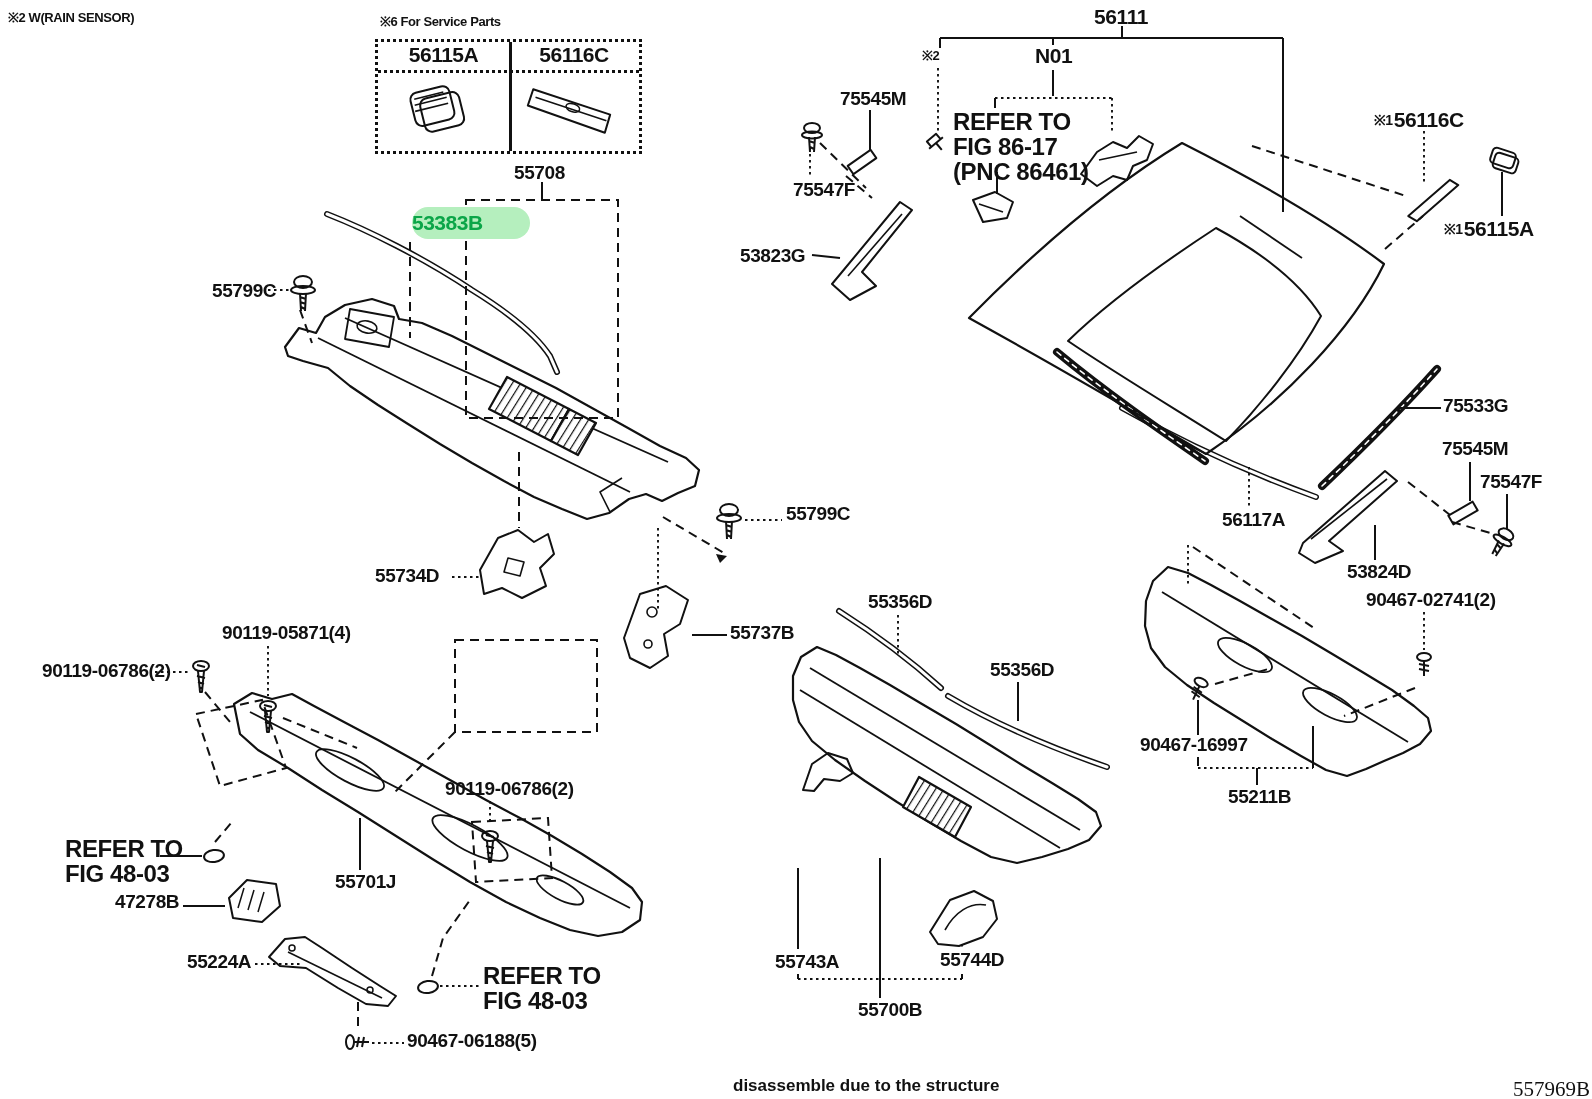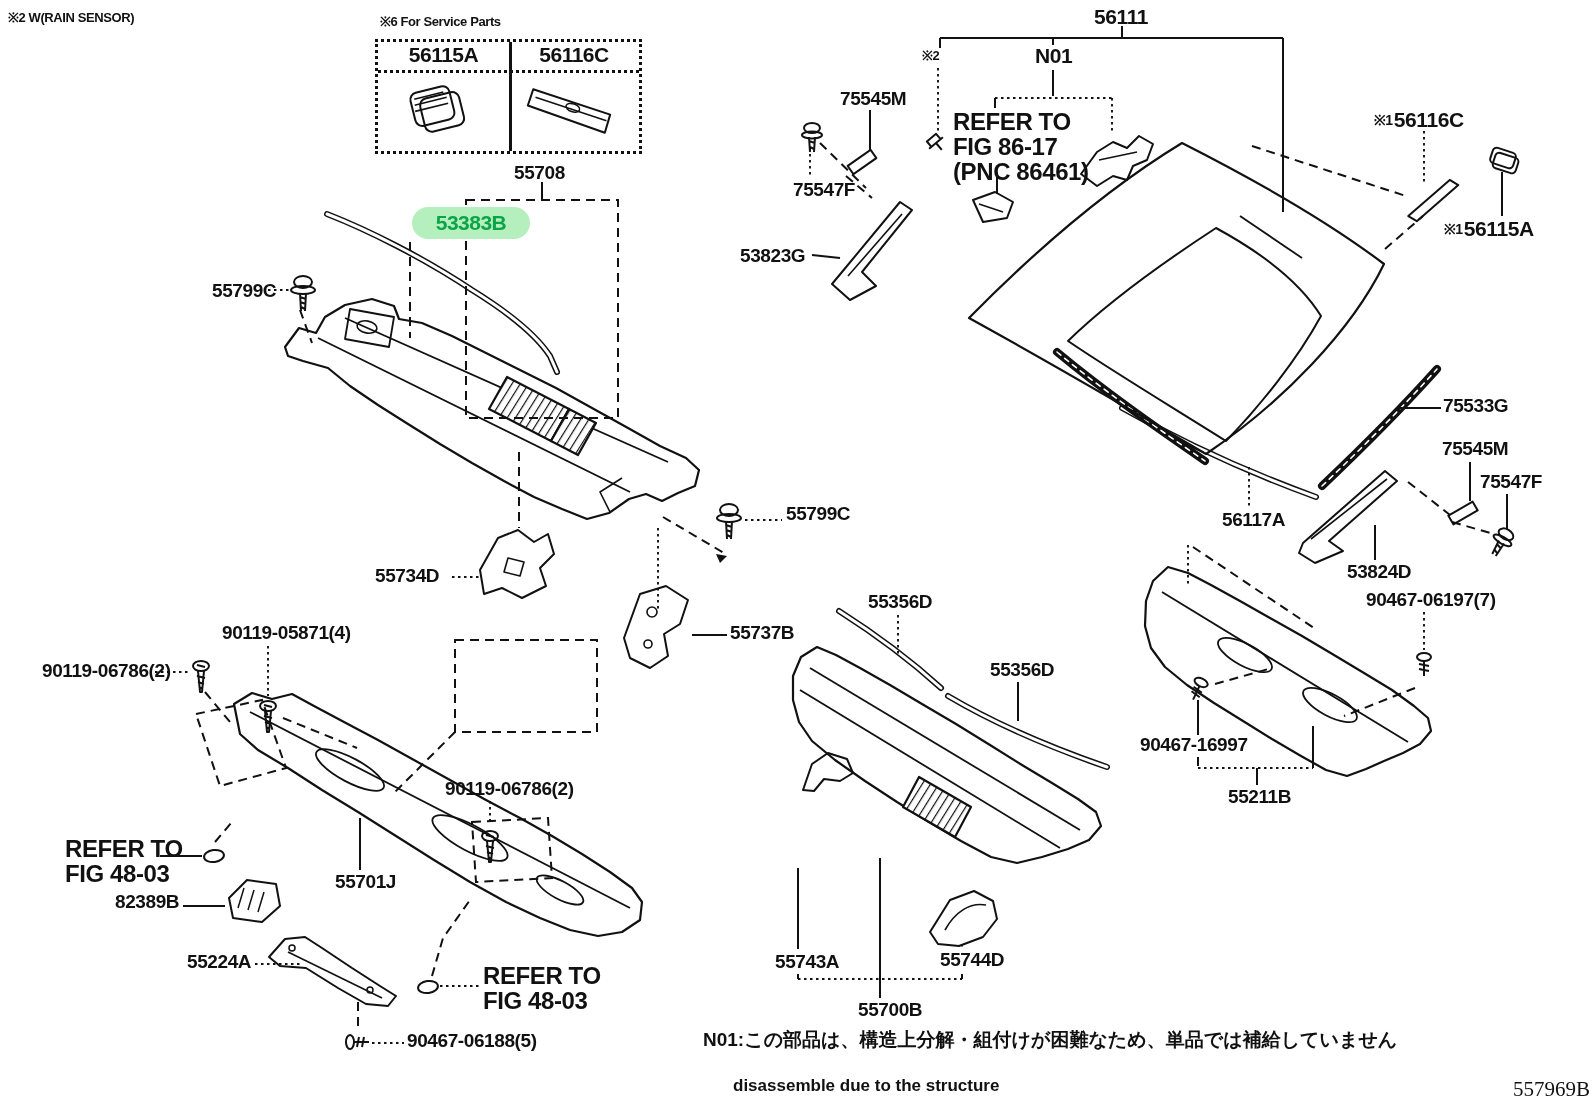--- a/index.html
+++ b/index.html
@@ -3,21 +3,21 @@
 <meta charset="utf-8">
 <style>
   html,body{margin:0;padding:0;background:#fff;}
   .canvas{position:relative;width:1592px;height:1099px;background:#ffffff;overflow:hidden;
           font-family:"Liberation Sans",sans-serif;color:#111;}
   svg.art{position:absolute;left:0;top:0;}
   .lbl{position:absolute;font-weight:bold;font-size:19px;line-height:1.05;white-space:nowrap;
        letter-spacing:-0.4px;color:#111;}
   .s17{font-size:13px}.s18{font-size:24px}.s21{font-size:21px}.s14{font-size:14px;vertical-align:2px;margin-right:1px}
   .pill{position:absolute;left:412px;top:207px;width:118px;height:32px;border-radius:16px;
-        display:flex;align-items:center;justify-content:center;font-weight:bold;font-size:21px;
+        display:flex;align-items:center;font-weight:bold;font-size:21px;
         background:#b5efbe;color:#0ba548;letter-spacing:-0.5px;}
   .svcbox{position:absolute;left:375px;top:39px;width:267px;height:115px;border:3px dotted #111;box-sizing:border-box;}
   .svcdiv{position:absolute;left:131px;top:0;bottom:0;width:0;border-left:3px solid #111;}
   .svchdr{position:absolute;left:0;right:0;top:28px;height:0;border-top:3px dotted #111;}
   .svc-c1,.svc-c2{position:absolute;top:1px;width:131px;text-align:center;font-weight:bold;font-size:21px;letter-spacing:-0.5px;}
   .svc-c1{left:0}.svc-c2{left:131px;width:130px}
   .note{position:absolute;font-weight:bold;color:#111;white-space:nowrap;}
   .code{position:absolute;left:1513px;top:1077px;font-family:"Liberation Serif",serif;font-size:21px;color:#111;}
 </style>
 </head>
@@ -331,51 +331,50 @@
 </div>
 
 <div class="lbl s21" style="left:1374px;top:109px"><span class="s14">※1</span><span>56116C</span></div>
 <div class="lbl s21" style="left:1444px;top:218px"><span class="s14">※1</span><span>56115A</span></div>
 
 <div class="lbl" style="left:1443px;top:396px">75533G</div>
 <div class="lbl" style="left:1442px;top:439px">75545M</div>
 <div class="lbl" style="left:1480px;top:472px">75547F</div>
 <div class="lbl" style="left:1222px;top:510px">56117A</div>
 <div class="lbl" style="left:1347px;top:562px">53824D</div>
-<div class="lbl" style="left:1366px;top:590px">90467-06197(7)</div>
+<div class="lbl" style="left:1366px;top:590px">90467-02741(2)</div>
 
 <div class="lbl" style="left:868px;top:592px">55356D</div>
 <div class="lbl" style="left:990px;top:660px">55356D</div>
 
 <div class="lbl" style="left:375px;top:566px">55734D</div>
 <div class="lbl" style="left:730px;top:623px">55737B</div>
 
 <div class="lbl" style="left:222px;top:623px">90119-05871(4)</div>
 <div class="lbl" style="left:42px;top:661px">90119-06786(2)</div>
 <div class="lbl" style="left:445px;top:779px">90119-06786(2)</div>
 
 <div class="lbl s18" style="left:65px;top:836px">
   <div>REFER TO</div>
   <div>FIG 48-03</div>
 </div>
 <div class="lbl s18" style="left:483px;top:963px">
   <div>REFER TO</div>
   <div>FIG 48-03</div>
 </div>
 
-<div class="lbl" style="left:115px;top:892px">82389B</div>
+<div class="lbl" style="left:115px;top:892px">47278B</div>
 <div class="lbl" style="left:335px;top:872px">55701J</div>
 <div class="lbl" style="left:187px;top:952px">55224A</div>
 <div class="lbl" style="left:407px;top:1031px">90467-06188(5)</div>
 
 <div class="lbl" style="left:775px;top:952px">55743A</div>
 <div class="lbl" style="left:940px;top:950px">55744D</div>
 <div class="lbl" style="left:858px;top:1000px">55700B</div>
 
 <div class="lbl" style="left:1140px;top:735px">90467-16997</div>
 <div class="lbl" style="left:1228px;top:787px">55211B</div>
 
-<div class="note" style="left:703px;top:1027px;font-size:19px">N01:この部品は、構造上分解・組付けが困難なため、単品では補給していません</div>
 <div class="note" style="left:733px;top:1076px;font-size:17px">disassemble due to the structure</div>
 
 <div class="code">557969B</div>
 
 </div>
 
 </body></html>

